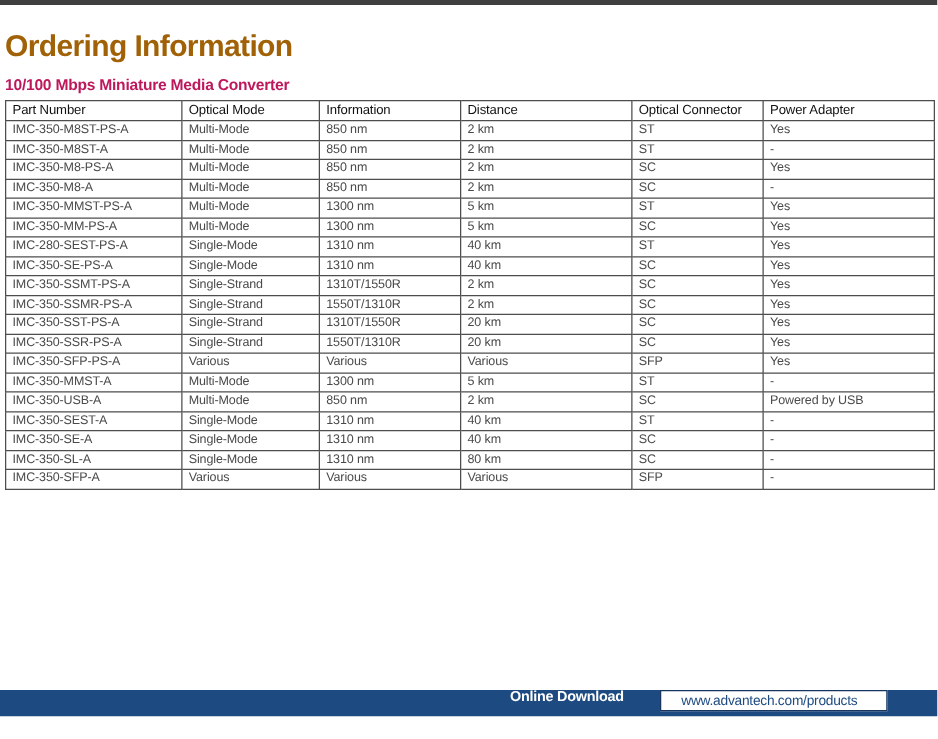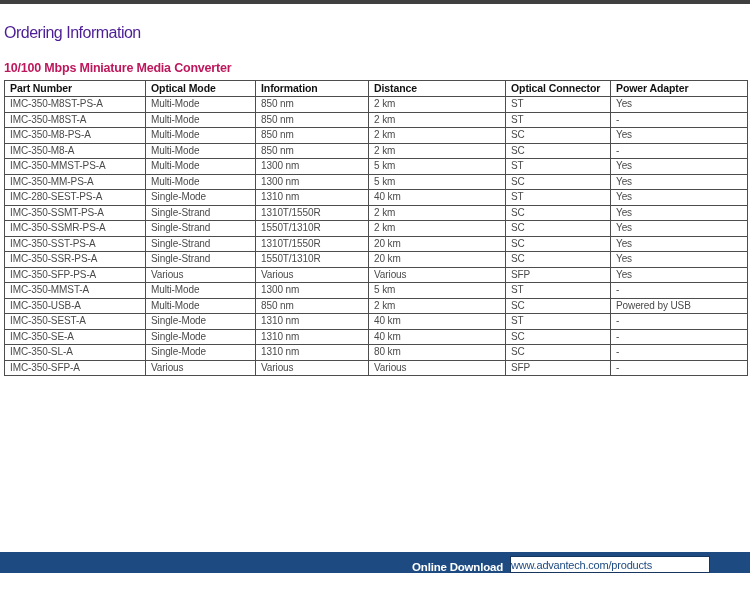--- a/index.html
+++ b/index.html
@@ -10,22 +10,22 @@
     overflow: hidden;
     position: relative;
   }
   .topbar {
     position: absolute; top: 0; left: 0;
     width: 750px; height: 4px;
     background: #3f3f3f;
   }
   .page-title {
     position: absolute; top: 24px; left: 4px;
-    font-size: 16px; font-weight: normal;
-    color: #4c1d95;
+    font-size: 24px; font-weight: bold;
+    color: #a16207;
     letter-spacing: -0.5px;
   }
   .page-subtitle {
     position: absolute; top: 61px; left: 4px;
     font-size: 12.5px; font-weight: bold;
     color: #be185d;
     letter-spacing: -0.2px;
   }
   table.order-table {
     position: absolute; top: 80px; left: 4px;
@@ -39,51 +39,52 @@
     padding: 1px 5px 1px 5px;
     font-size: 10px;
     line-height: 12.5px;
     text-align: left;
     white-space: nowrap;
     overflow: hidden;
     letter-spacing: -0.1px;
   }
   table.order-table th {
     font-size: 10.5px;
-    font-weight: bold;
+    font-weight: normal;
     color: #111111;
     line-height: 13px;
     margin-top: 46px;
   }
   table.order-table td {
     color: #4a4a4a;
   }
   .footer-bar {
     position: absolute; top: 552px; left: 0;
     width: 750px; height: 21px;
     background: #1d4a80;
     display: flex;
-    align-items: flex-end;
+    align-items: flex-start;
     justify-content: flex-end;
+    gap: 22px;
   }
   .download-label {
     color: #ffffff;
     font-size: 11.5px;
     font-weight: bold;
     margin-right: 7px;
     letter-spacing: -0.2px;
   }
   .url-box {
-    width: 200px;
+    width: 182px;
     height: 17px;
     background: #ffffff;
     margin-right: 40px;
     display: flex;
     align-items: center;
-    padding-left: 0;
+    padding-left: 16px;
     border: 1px solid #16365f;
   }
   .url-text {
     color: #1d4a80;
     font-size: 11px;
     letter-spacing: -0.2px;
   }
 </style>
 </head>
 <body>
@@ -164,20 +165,28 @@
       </tr>
       <tr>
         <td>IMC-280-SEST-PS-A</td>
         <td>Single-Mode</td>
         <td>1310 nm</td>
         <td>40 km</td>
         <td>ST</td>
         <td>Yes</td>
       </tr>
       <tr>
+        <td>IMC-350-SE-PS-A</td>
+        <td>Single-Mode</td>
+        <td>1310 nm</td>
+        <td>40 km</td>
+        <td>SC</td>
+        <td>Yes</td>
+      </tr>
+      <tr>
         <td>IMC-350-SSMT-PS-A</td>
         <td>Single-Strand</td>
         <td>1310T/1550R</td>
         <td>2 km</td>
         <td>SC</td>
         <td>Yes</td>
       </tr>
       <tr>
         <td>IMC-350-SSMR-PS-A</td>
         <td>Single-Strand</td>

